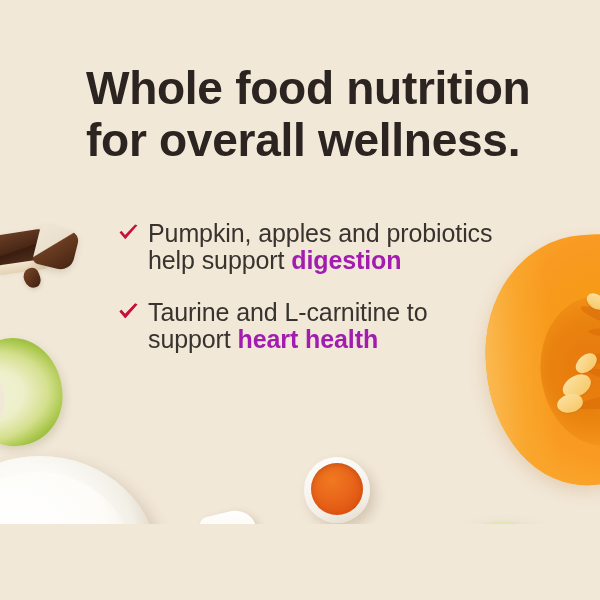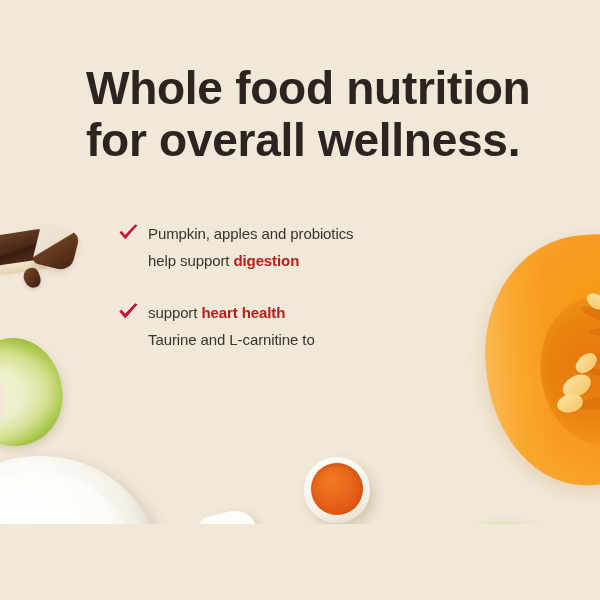--- a/index.html
+++ b/index.html
@@ -47,36 +47,36 @@
     position: absolute;
     left: 118px;
     top: 220px;
     width: 400px;
   }
   .bullet {
     position: relative;
     padding-left: 30px;
     margin-bottom: 25px;
     color: #38332E;
-    font-size: 15px;
+    font-size: 25px;
     line-height: 27px;
     letter-spacing: -0.1px;
   }
   .bullet:last-child { margin-bottom: 0; }
 
   .check-icon {
     position: absolute;
     left: 0;
     top: 3px;
     width: 21px;
     height: 20px;
     display: block;
   }
   .bullet-text { display: block; }
-  .bullet-text b { font-weight: bold; color: #b91c1c; }
+  .bullet-text b { font-weight: bold; color: #a21caf; }
 
   
   .food { position: absolute; }
 
   
   .chunk-a {
     left: -6px; top: 232px;
     width: 54px; height: 34px;
     background:
       linear-gradient(170deg, #6B4026 0%, #4A2716 48%, #3A1D10 52%, #5A3520 100%);
@@ -310,19 +310,19 @@
     <div class="bullet">
       <svg class="check-icon" viewBox="0 0 22 20">
         <path d="M1.6 9.4 L7.6 16.6 L20.4 1.8 L17.9 1.0 L7.4 12.0 L3.6 7.6 Z" fill="#C4123F"></path>
       </svg>
     </div>
 
     <div class="bullet">
       <svg class="check-icon" viewBox="0 0 22 20">
         <path d="M1.6 9.4 L7.6 16.6 L20.4 1.8 L17.9 1.0 L7.4 12.0 L3.6 7.6 Z" fill="#C4123F"></path>
       </svg>
+      <span class="bullet-text">Taurine and L-carnitine to</span>
       <span class="bullet-text"><span>support </span><b>heart health</b></span>
-      <span class="bullet-text">Taurine and L-carnitine to</span>
     </div>
 
   </div>
 
 </div>
 
 </body></html>

